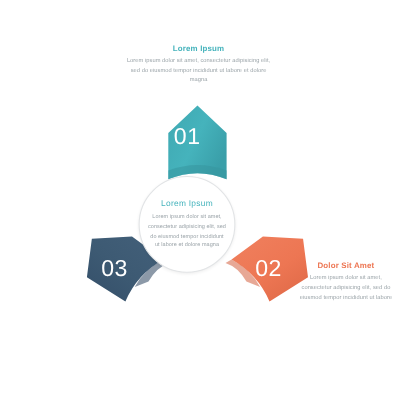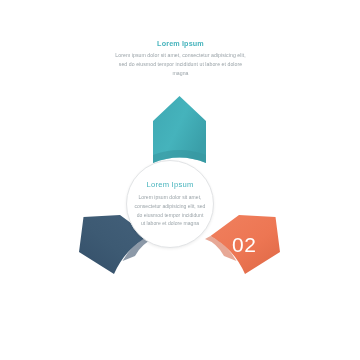--- a/index.html
+++ b/index.html
@@ -131,20 +131,24 @@
 <body>
 
 <div id="infographic">
 
   <div class="text-block" id="block-top">
     <div class="block-title">Lorem Ipsum</div>
     <div class="block-body">Lorem ipsum dolor sit amet, consectetur adipisicing elit, sed do eiusmod tempor incididunt ut labore et dolore magna</div>
   </div>
 
 
+  <div class="text-block" id="block-right">
+    <div class="block-title">Dolor Sit Amet</div>
+    <div class="block-body">Lorem ipsum dolor sit amet, consectetur adipisicing elit, sed do eiusmod tempor incididunt ut labore</div>
+  </div>
 
   <svg id="shapes-svg" viewBox="0 0 360 360">
     <defs>
       <linearGradient id="grad01" x1="0" y1="0" x2="1" y2="0.6">
         <stop offset="0%" stop-color="#3fa8b2"></stop>
         <stop offset="55%" stop-color="#45b3bc"></stop>
         <stop offset="100%" stop-color="#3a9fa9"></stop>
       </linearGradient>
       <linearGradient id="grad02" x1="0" y1="0" x2="0.8" y2="1">
         <stop offset="0%" stop-color="#f0805e"></stop>
@@ -183,20 +187,22 @@
       <path d="M 83.5 217
                L 79 252
                L 114 274
                Q 125 249 148.5 236
                L 120 215
                Z" fill="url(#grad03)"></path>
       <path d="M 148.5 236 Q 131 245 122.5 261 L 135 256 Q 142 243 154 239 Z" fill="#2d4660" opacity="0.55"></path>
     </g>
   </svg>
 
+  <div class="step-number" id="num-01">01</div>
   <div class="step-number" id="num-02">02</div>
+  <div class="step-number" id="num-03">03</div>
 
   <div id="center-circle">
     <div id="center-title">Lorem Ipsum</div>
     <div id="center-body">Lorem ipsum dolor sit amet, consectetur adipisicing elit, sed do eiusmod tempor incididunt ut labore et dolore magna</div>
   </div>
 
 </div>
 
 </body></html>

